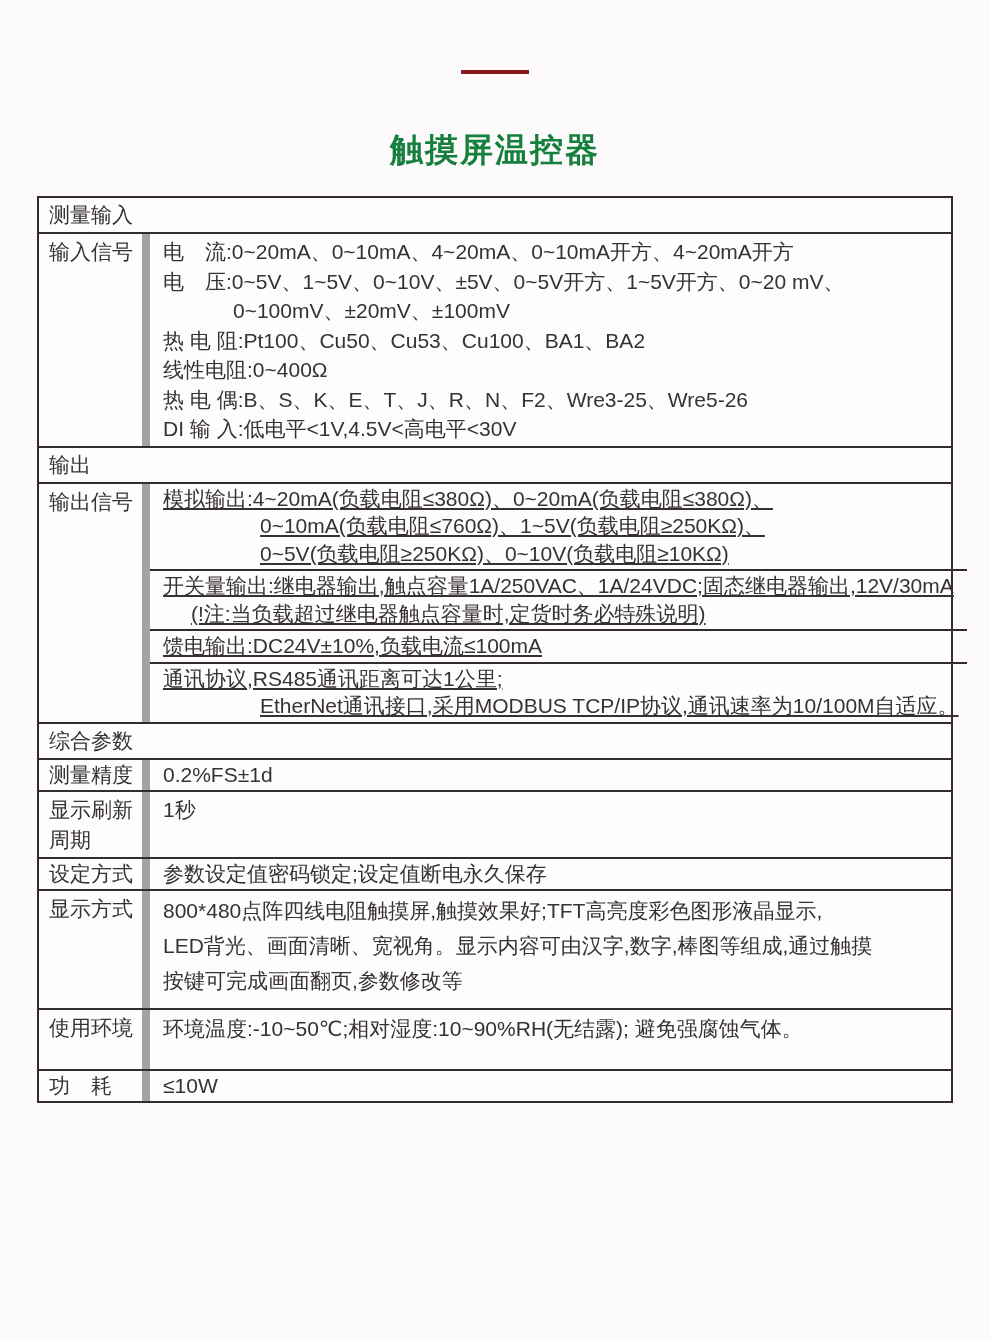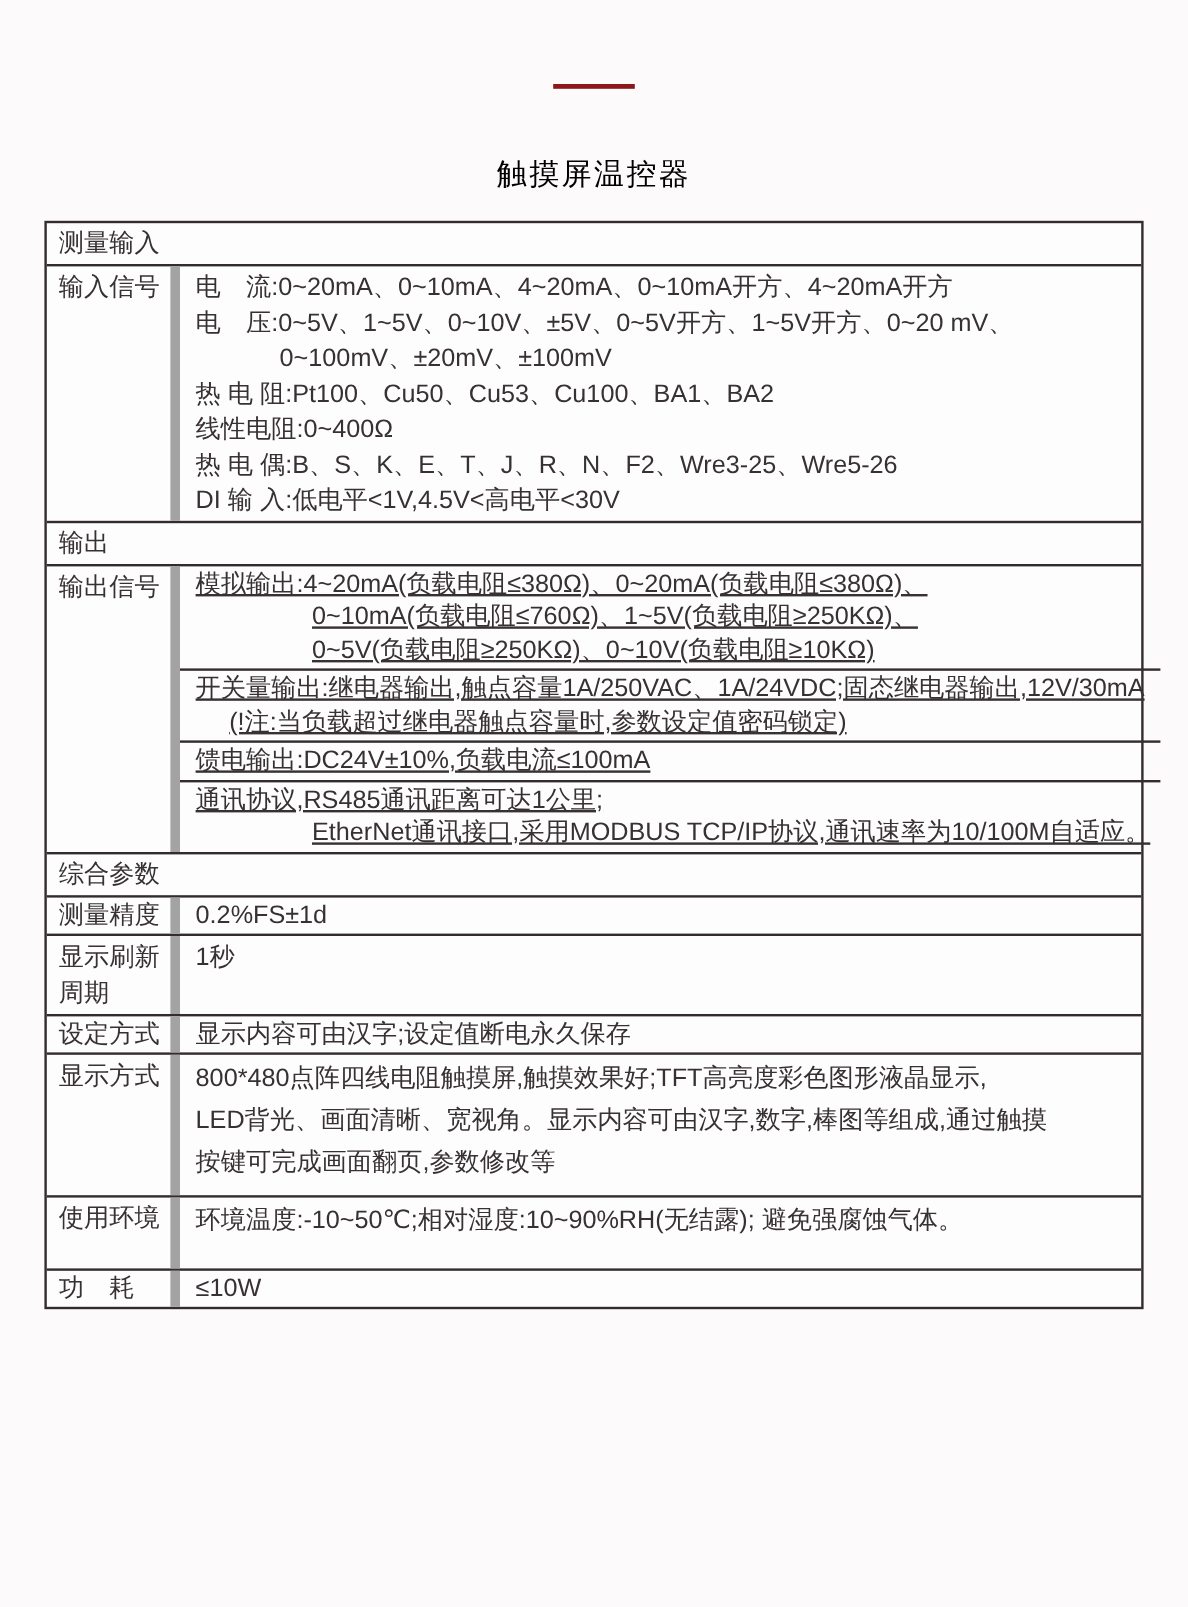--- a/index.html
+++ b/index.html
@@ -22,23 +22,23 @@
     line-height: 1.2;
   }
   .red-divider {
     width: 68px; height: 4px;
     background: #8a181d;
     margin: 70px auto 0 auto;
   }
   .subtitle {
     margin-top: 54px;
     text-align: center;
-    font-size: 25px;
-    font-weight: 400;
-    color: #000000;
+    font-size: 33px;
+    font-weight: 700;
+    color: #15803d;
     letter-spacing: 2px;
   }
 
   .spec-table {
     width: 916px;
     margin: 23px auto 0 auto;
     border: 2px solid #332b2d;
     background: #fefdfd;
     font-size: 21px;
   }
@@ -131,21 +131,21 @@
     <div class="t-row row-output-signal">
       <div class="label-cell">输出信号</div>
       <div class="group-col">
         <div class="sub-cell">
           <div class="vline">模拟输出:4~20mA(负载电阻≤380Ω)、0~20mA(负载电阻≤380Ω)、</div>
           <div class="vline ind-97">0~10mA(负载电阻≤760Ω)、1~5V(负载电阻≥250KΩ)、</div>
           <div class="vline ind-97">0~5V(负载电阻≥250KΩ)、0~10V(负载电阻≥10KΩ)</div>
         </div>
         <div class="sub-cell">
           <div class="vline">开关量输出:继电器输出,触点容量1A/250VAC、1A/24VDC;固态继电器输出,12V/30mA</div>
-          <div class="vline ind-28">(!注:当负载超过继电器触点容量时,参数设定值密码锁定)</div>
+          <div class="vline ind-28">(!注:当负载超过继电器触点容量时,定货时务必特殊说明)</div>
         </div>
         <div class="sub-cell">
           <div class="vline">馈电输出:DC24V±10%,负载电流≤100mA</div>
         </div>
         <div class="sub-cell">
           <div class="vline">通讯协议,RS485通讯距离可达1公里;</div>
           <div class="vline ind-97">EtherNet通讯接口,采用MODBUS TCP/IP协议,通讯速率为10/100M自适应。</div>
         </div>
       </div>
     </div>
@@ -162,21 +162,21 @@
     <div class="t-row row-refresh">
       <div class="label-cell">
         <div>显示刷新</div>
         <div>周期</div>
       </div>
       <div class="value-cell">1秒</div>
     </div>
 
     <div class="t-row row-setting">
       <div class="label-cell">设定方式</div>
-      <div class="value-cell">显示内容可由汉字;设定值断电永久保存</div>
+      <div class="value-cell">参数设定值密码锁定;设定值断电永久保存</div>
     </div>
 
     <div class="t-row row-display">
       <div class="label-cell">显示方式</div>
       <div class="value-cell">
         <div class="vline">800*480点阵四线电阻触摸屏,触摸效果好;TFT高亮度彩色图形液晶显示,</div>
         <div class="vline">LED背光、画面清晰、宽视角。显示内容可由汉字,数字,棒图等组成,通过触摸</div>
         <div class="vline">按键可完成画面翻页,参数修改等</div>
       </div>
     </div>

